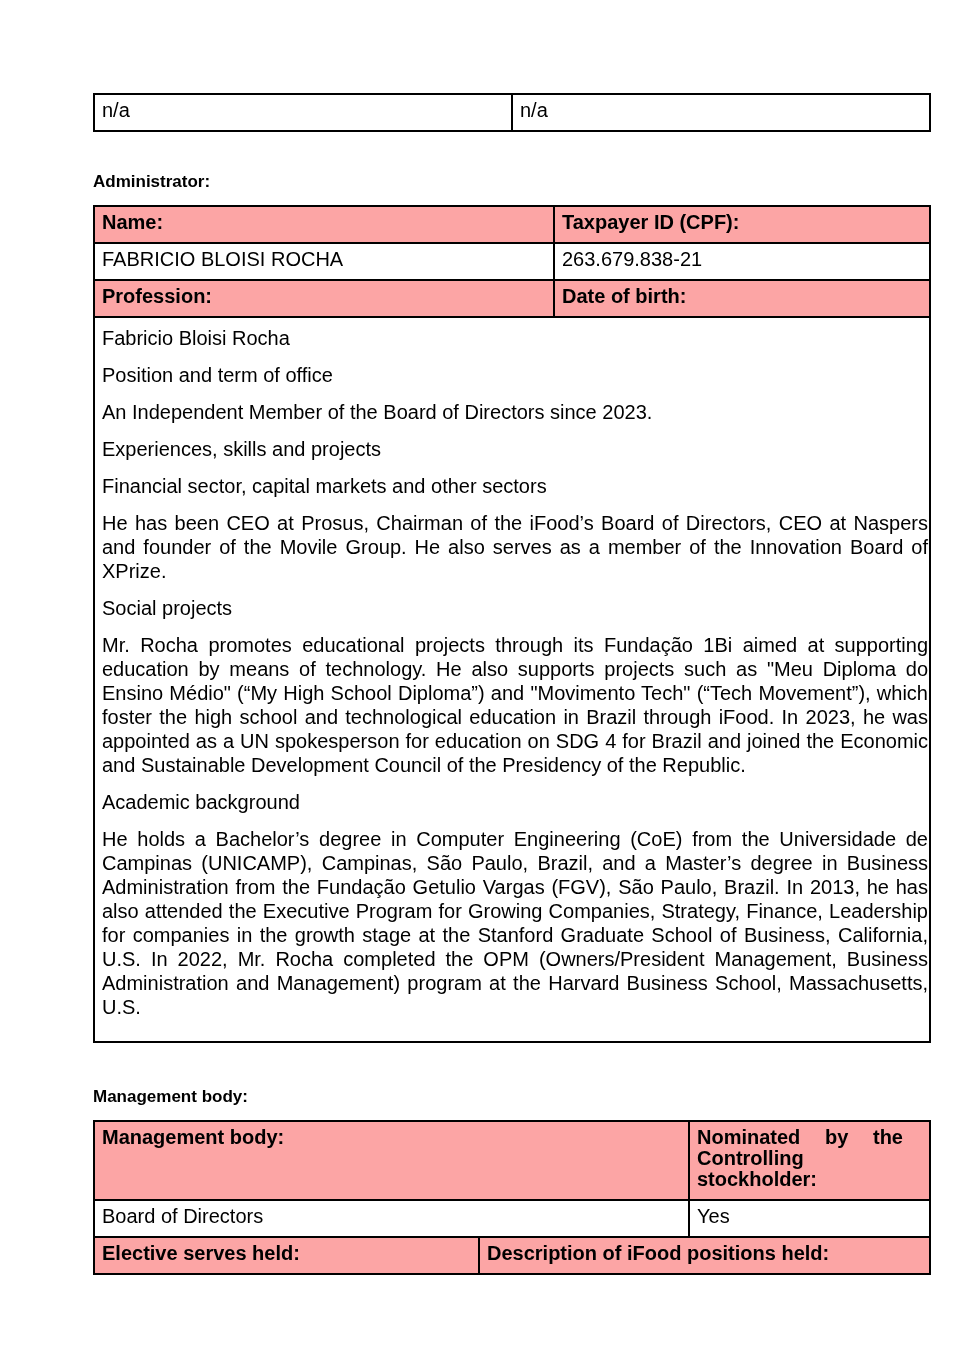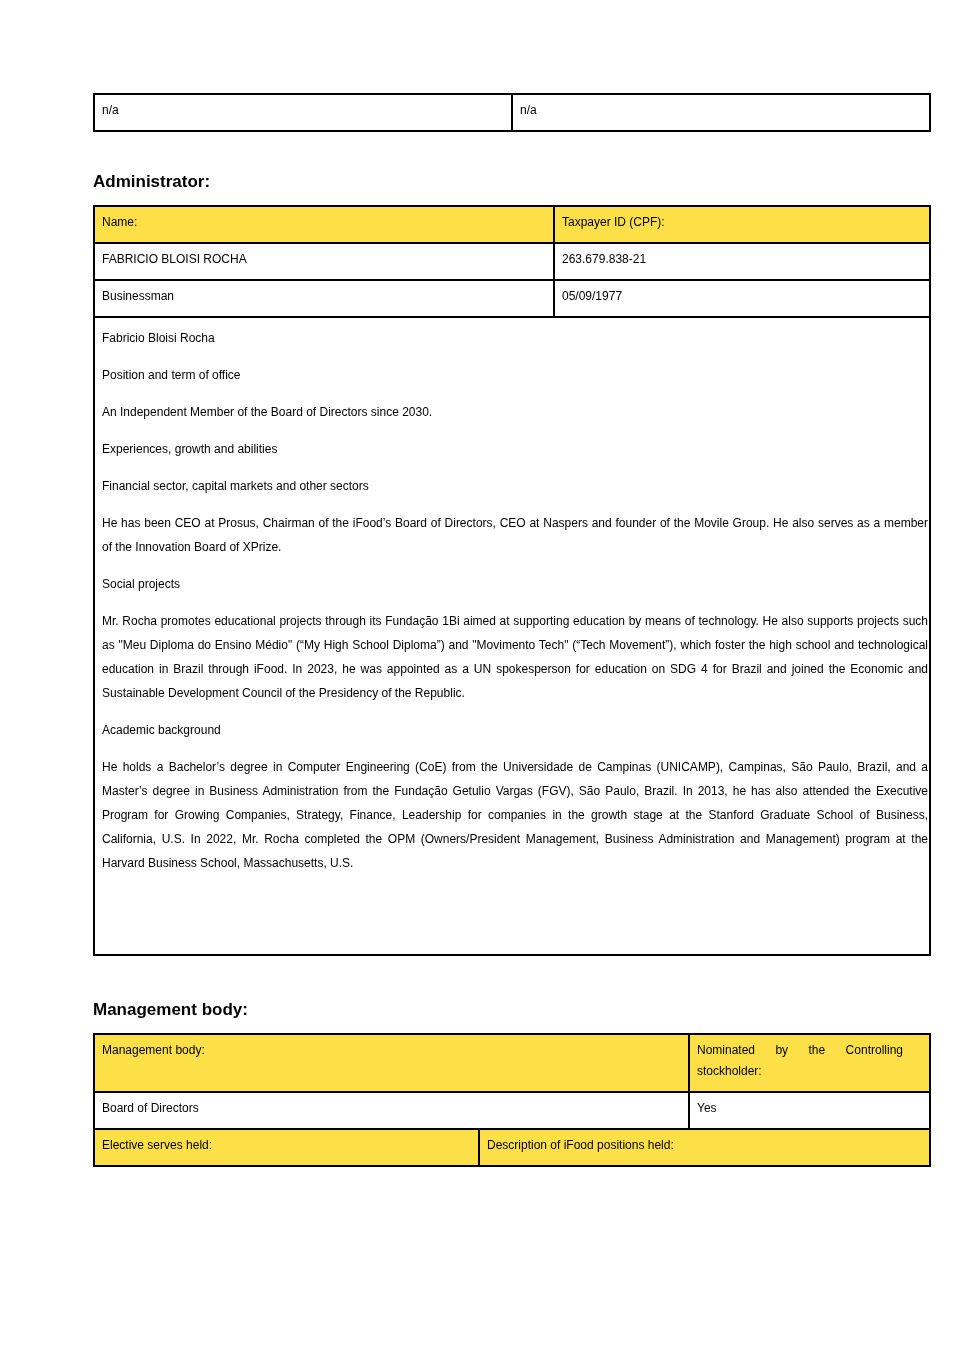--- a/index.html
+++ b/index.html
@@ -15,27 +15,27 @@
   table {
     width: 836px;
     table-layout: fixed;
     border-collapse: collapse;
   }
   th, td {
     border: 2px solid #000;
     padding: 5px 1px 9px 7px;
     vertical-align: top;
     text-align: left;
-    font-size: 12px;
+    font-size: 20px;
     line-height: 21px;
     word-wrap: break-word;
   }
   th {
-    background: #fde047;
-    font-weight: normal;
+    background: #fca5a5;
+    font-weight: bold;
   }
   td { font-weight: normal; }
   h3 {
     font-size: 17px;
     line-height: 21px;
     font-weight: bold;
     margin: 0;
   }
   .h-admin { margin: 39px 0 13px 0; }
   .h-mgmt  { margin: 43px 0 13px 0; }
@@ -76,29 +76,29 @@
     <tbody>
         <tr>
       <th>Name:</th>
       <th>Taxpayer ID (CPF):</th>
     </tr>
     <tr>
       <td>FABRICIO BLOISI ROCHA</td>
       <td>263.679.838-21</td>
     </tr>
     <tr>
-      <td>Businessman</td>
-      <td>05/09/1977</td>
+      <th>Profession:</th>
+      <th>Date of birth:</th>
     </tr>
     <tr>
       <td colspan="2" class="exp-cell">
         <p>Fabricio Bloisi Rocha</p>
         <p>Position and term of office</p>
-        <p>An Independent Member of the Board of Directors since 2030.</p>
-        <p>Experiences, growth and abilities</p>
+        <p>An Independent Member of the Board of Directors since 2023.</p>
+        <p>Experiences, skills and projects</p>
         <p>Financial sector, capital markets and other sectors</p>
         <p class="j">He has been CEO at Prosus, Chairman of the iFood’s Board of Directors, CEO at Naspers and founder of the Movile Group. He also serves as a member of the Innovation Board of XPrize.</p>
         <p>Social projects</p>
         <p class="j">Mr. Rocha promotes educational projects through its Fundação 1Bi aimed at supporting education by means of technology. He also supports projects such as "Meu Diploma do Ensino Médio" (“My High School Diploma”) and "Movimento Tech" (“Tech Movement”), which foster the high school and technological education in Brazil through iFood. In 2023, he was appointed as a UN spokesperson for education on SDG 4 for Brazil and joined the Economic and Sustainable Development Council of the Presidency of the Republic.</p>
         <p>Academic background</p>
         <p class="j">He holds a Bachelor’s degree in Computer Engineering (CoE) from the Universidade de Campinas (UNICAMP), Campinas, São Paulo, Brazil,  and a Master’s degree in Business Administration from the Fundação Getulio Vargas (FGV), São Paulo, Brazil. In 2013, he has also attended the Executive Program for Growing Companies, Strategy, Finance, Leadership for companies in the growth stage at the Stanford Graduate School of Business, California, U.S. In 2022, Mr. Rocha completed the OPM (Owners/President Management, Business Administration and Management) program at the Harvard Business School, Massachusetts, U.S.</p>
       </td>
     </tr>
   </tbody>
     </table>

